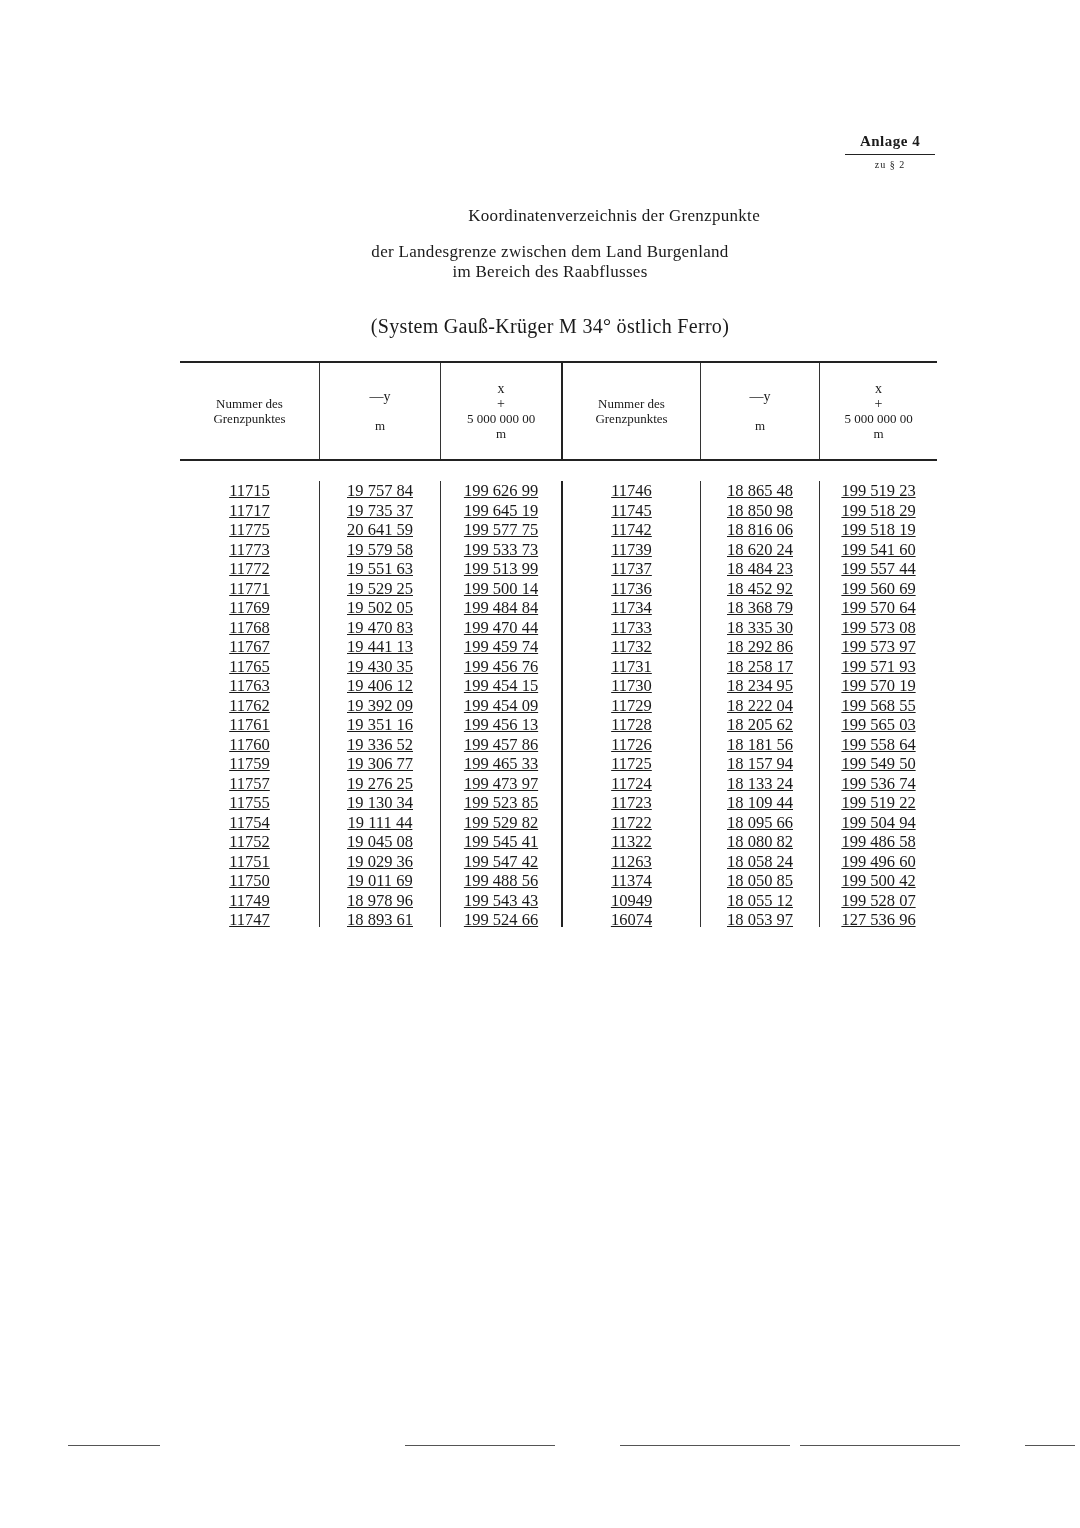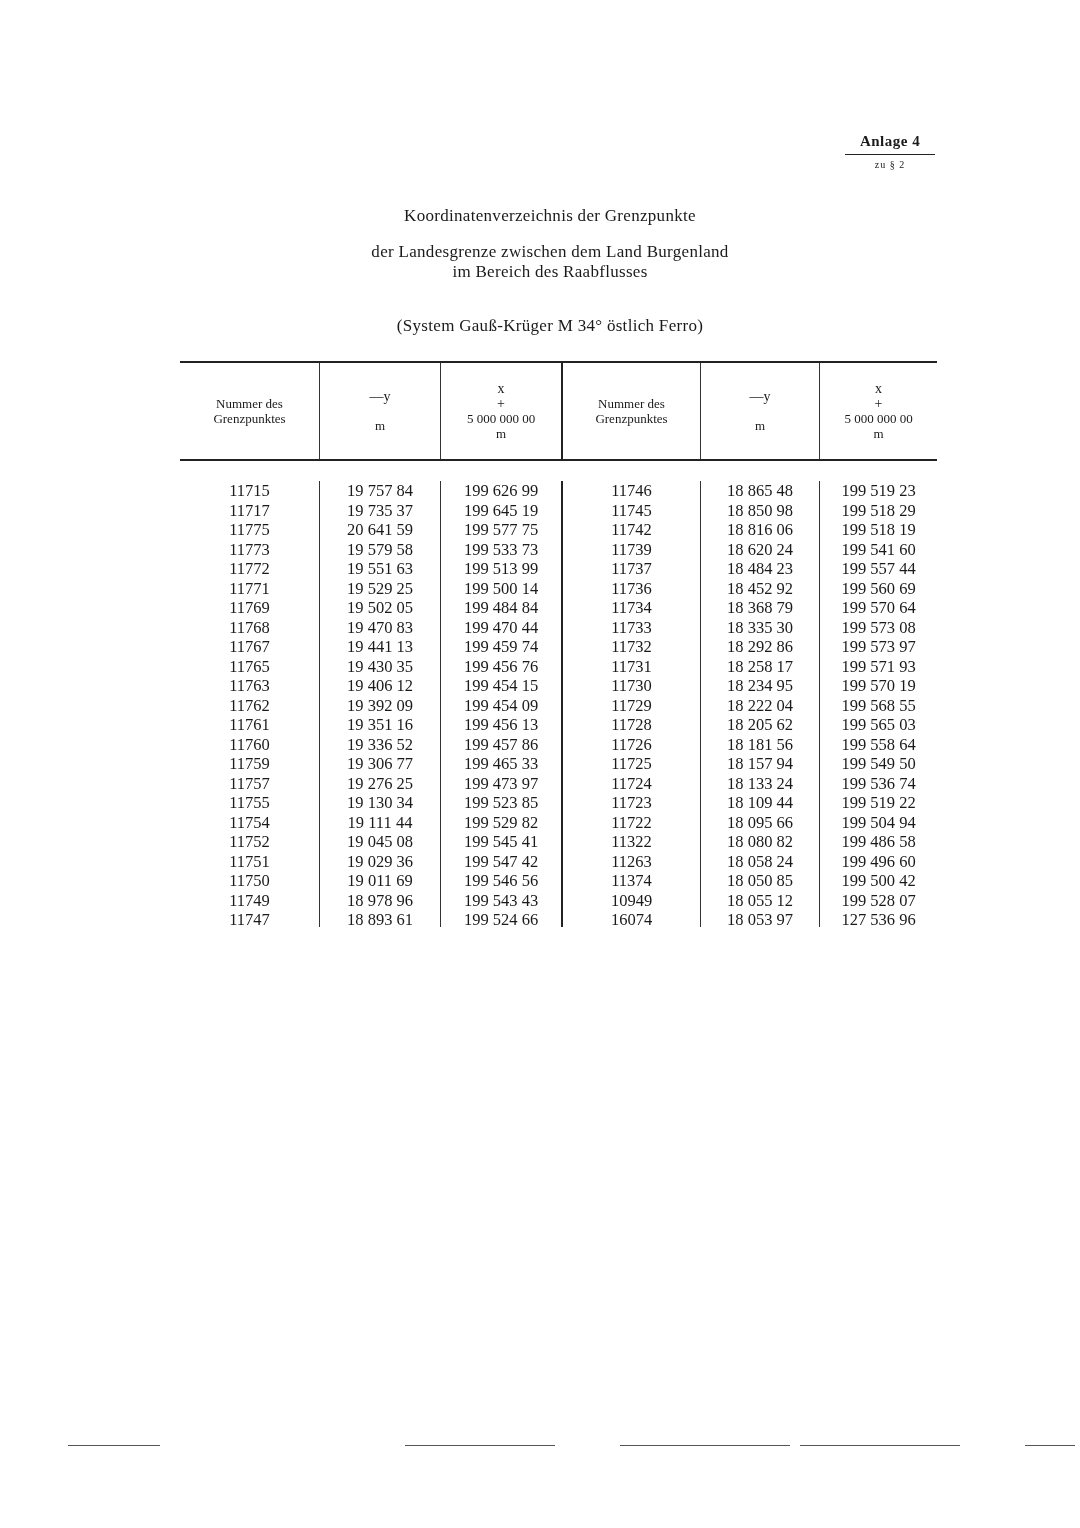--- a/index.html
+++ b/index.html
@@ -4,37 +4,37 @@
 <style>
   html, body { margin:0; padding:0; background:#ffffff; }
   body { width:1080px; height:1528px; position:relative; overflow:hidden;
          font-family:"Liberation Serif","DejaVu Serif",serif; color:#1a1a1a; }
   .annex { position:absolute; left:845px; top:133px; width:90px; text-align:center; }
   .annex .a1 { font-size:15px; font-weight:bold; letter-spacing:0.5px; }
   .annex .rule { height:0; border-top:1.5px solid #222; margin:4px 0 4px 0; }
   .annex .a2 { font-size:10px; letter-spacing:1px; }
 
   .title { position:absolute; left:340px; width:420px; text-align:center; font-size:17px; line-height:20px; letter-spacing:0.3px; }
-  .t1 { top:206px; }
+  .t1 { top:206px;text-align:right; }
   .t2 { top:242px; }
-  .t3 { top:316px; font-size:17px; }
+  .t3 { top:316px; font-size:20px; }
 
   .table-wrap { position:absolute; left:180px; top:361px; width:757px; }
   .topline { height:0; border-top:2px solid #222; }
   .midline { height:0; border-top:2px solid #222; }
   .hdr { display:flex; height:96px; }
   .hdr .c { display:flex; flex-direction:column; justify-content:center; align-items:center;
             font-size:13px; line-height:15px; text-align:center; box-sizing:border-box; }
   .c1 { width:139px; } .c2 { width:121px; } .c3 { width:121px; }
   .c4 { width:139px; } .c5 { width:119px; } .c6 { width:118px; }
   .bl { border-left:1px solid #333; }
   .bl2 { border-left:2px solid #222; }
   .sym { font-size:14px; }
   .unit { margin-top:14px; }
-  .body { display:flex; padding-top:20px; height:466px; box-sizing:border-box; }
+  .body { display:flex; padding-top:20px; height:466px; box-sizing:border-box;text-decoration:underline; }
   .col { box-sizing:border-box; }
   .cell { height:19.5px; line-height:19.5px; font-size:16.5px; text-align:center; white-space:nowrap; }
   .bottom-rules { position:absolute; top:1440px; left:0; width:1080px; height:10px; }
   .bottom-rules span { position:absolute; height:1px; background:#555; top:5px; }
 </style>
 </head>
 <body>
 
 <div class="annex">
   <div class="a1">Anlage 4</div>
@@ -147,21 +147,21 @@
         <div class="cell">199 454 15</div>
         <div class="cell">199 454 09</div>
         <div class="cell">199 456 13</div>
         <div class="cell">199 457 86</div>
         <div class="cell">199 465 33</div>
         <div class="cell">199 473 97</div>
         <div class="cell">199 523 85</div>
         <div class="cell">199 529 82</div>
         <div class="cell">199 545 41</div>
         <div class="cell">199 547 42</div>
-        <div class="cell">199 546 56</div>
+        <div class="cell">199 488 56</div>
         <div class="cell">199 543 43</div>
         <div class="cell">199 524 66</div>
       </div>
     <div class="col c4 bl2" id="col-r-nr">
         <div class="cell">11746</div>
         <div class="cell">11745</div>
         <div class="cell">11742</div>
         <div class="cell">11739</div>
         <div class="cell">11737</div>
         <div class="cell">11736</div>

